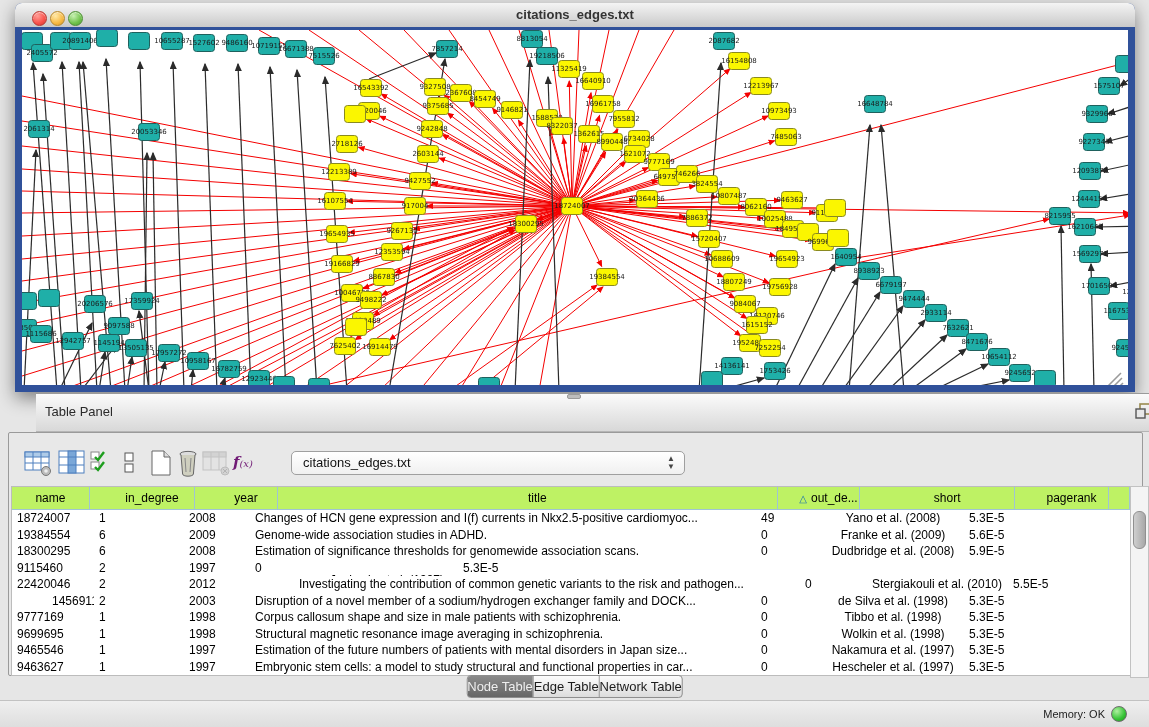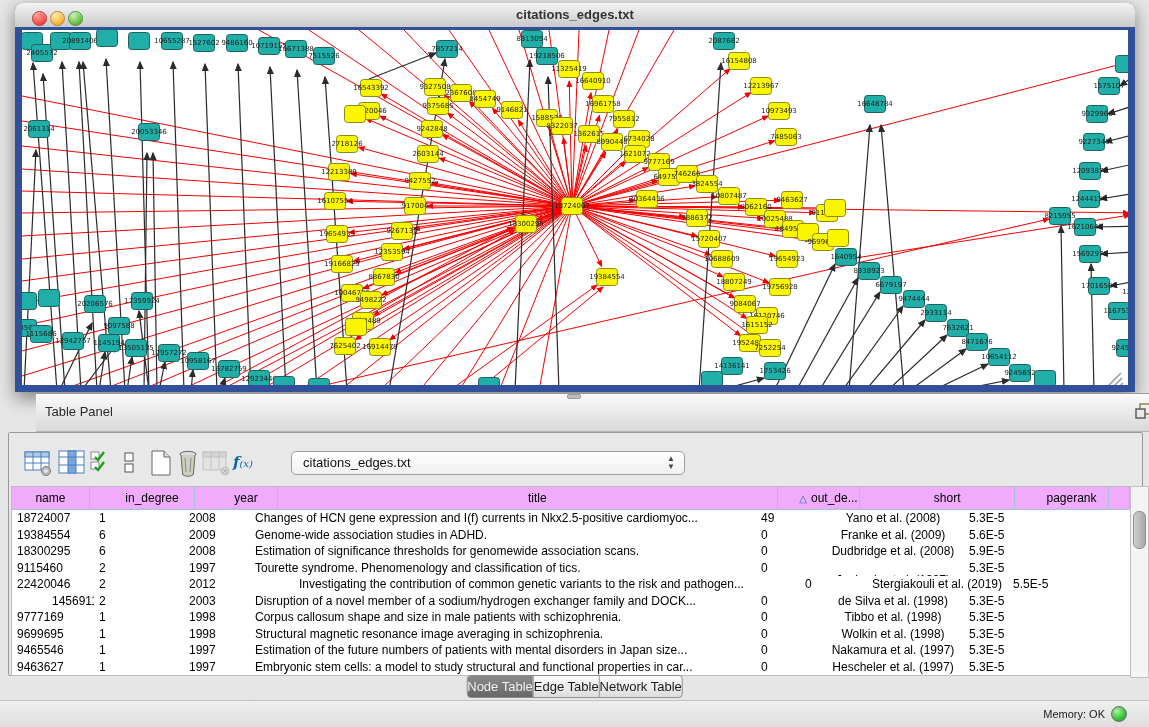--- a/index.html
+++ b/index.html
@@ -32,21 +32,21 @@
   #close-ic{left:1126px;top:7px;font-size:16px;font-weight:bold;color:#111;cursor:pointer;}
   #inner-panel{left:8px;top:432px;width:1133px;height:242px;background:#e8e8e8;
     border:1px solid #9a9a9a;border-radius:2px;}
   .tbico{position:absolute;top:16px;width:30px;height:28px;cursor:pointer;}
   #combo{left:282px;top:18px;width:392px;height:22px;background:linear-gradient(#ffffff,#f0f0f0);
     border:1px solid #9f9f9f;border-radius:5px;cursor:pointer;}
   #combo-text{left:11px;top:3px;font-size:13px;color:#111;}
   #combo-arrows{right:9px;top:3px;font-size:8px;color:#444;line-height:8px;text-align:center;}
   
   #tbl{left:2px;top:53px;width:1118px;height:188px;background:#fff;border:1px solid #bcbcbc;}
-  #tbl-head{display:flex;height:22px;background:#f0abfc;border-bottom:1px solid #9fc4d4;gap:20px;}
+  #tbl-head{display:flex;height:22px;background:#bef264;border-bottom:1px solid #9fc4d4;gap:20px;}
   .hc{box-sizing:border-box;border-right:1px solid #9fc4d4;font-size:12px;color:#000;
     display:flex;align-items:center;justify-content:center;overflow:hidden;white-space:nowrap;}
   .sorttri{color:#1a6fae;font-size:10px;margin-right:4px;}
   #tbl-body{font-size:12px;color:#000;}
   .tr{display:flex;height:16.5px;line-height:16.5px;white-space:nowrap;}
   .td{box-sizing:border-box;padding-left:5px;overflow:hidden;white-space:nowrap;}
   .tdc{text-align:center;padding-left:0;}
   #vscroll{left:1121px;top:53px;width:17px;height:190px;background:#f4f4f4;border:1px solid #c2c2c2;}
   #vthumb{left:2px;top:24px;width:11px;height:36px;border-radius:6px;
     background:linear-gradient(90deg,#cfcfcf,#a8a8a8);border:1px solid #909090;}
@@ -568,21 +568,21 @@
       <line x1="18" y1="9" x2="17" y2="23" stroke="#888"></line>
   </svg>
   <svg class="tbico" style="left:192px;opacity:.45" viewBox="0 0 30 28">
     <rect x="2" y="3" width="23" height="18" fill="#ddd" stroke="#999"></rect>
     <rect x="2" y="3" width="23" height="5" fill="#bbb" stroke="#999"></rect>
     <line x1="10" y1="3" x2="10" y2="21" stroke="#999"></line>
       <line x1="18" y1="3" x2="18" y2="21" stroke="#999"></line>
     <circle cx="24" cy="22" r="4" fill="#bbb" stroke="#888"></circle>
     <path d="M22 20 l4 4 M26 20 l-4 4" stroke="#777"></path>
   </svg>
-  <div class="abs tbico" style="left:224px;font-family:'DejaVu Serif',serif;font-style:italic;font-size:15px;color:#0369a1;top:20px"><b>f</b><span style="font-size:10px">(x)</span></div>
+  <div class="abs tbico" style="left:224px;font-family:'DejaVu Serif',serif;font-style:italic;font-size:15px;color:#701a75;top:20px"><b>f</b><span style="font-size:10px">(x)</span></div>
 
   <div class="abs" id="combo">
     <div class="abs" id="combo-text">citations_edges.txt</div>
     <div class="abs" id="combo-arrows">▲<br>▼</div>
   </div>
 
   <div class="abs" id="tbl">
     <div id="tbl-head">
         <div class="hc" style="width: 82px;">name</div>
         <div class="hc" style="width: 90px;">in_degree</div>
@@ -618,32 +618,31 @@
           <div class="td" style="width: 66px;">2008</div>
           <div class="td" style="width: 506px;">Estimation of significance thresholds for genomewide association scans.</div>
           <div class="td" style="width: 66px;">0</div>
           <div class="td tdc" style="width: 142px;">Dudbridge et al. (2008)</div>
           <div class="td" style="width: 78px;">5.9E-5</div>
         </div>
         <div class="tr">
           <div class="td" style="width: 82px;">9115460</div>
           <div class="td" style="width: 90px;">2</div>
           <div class="td" style="width: 66px;">1997</div>
-          <div class="td" style="width: 506px;">Tourette syndrome. Phenomenology and classification of tics.</div>
           <div class="td" style="width: 66px;">0</div>
           <div class="td tdc" style="width: 142px; margin-top: 12px;">Jankovic et al. (1997)</div>
           <div class="td" style="width: 78px;">5.3E-5</div>
         </div>
         <div class="tr">
           <div class="td" style="width: 82px;">22420046</div>
           <div class="td" style="width: 90px;">2</div>
           <div class="td" style="width: 66px;">2012</div>
           <div class="td" style="width: 506px; margin-left: 44px;">Investigating the contribution of common genetic variants to the risk and pathogen...</div>
           <div class="td" style="width: 66px;">0</div>
-          <div class="td tdc" style="width: 142px;">Stergiakouli et al. (2019)</div>
+          <div class="td tdc" style="width: 142px;">Stergiakouli et al. (2010)</div>
           <div class="td" style="width: 78px;">5.5E-5</div>
         </div>
         <div class="tr">
           <div class="td" style="width: 82px; padding-left: 40px;">14569117</div>
           <div class="td" style="width: 90px;">2</div>
           <div class="td" style="width: 66px;">2003</div>
           <div class="td" style="width: 506px;">Disruption of a novel member of a sodium/hydrogen exchanger family and DOCK...</div>
           <div class="td" style="width: 66px;">0</div>
           <div class="td tdc" style="width: 142px;">de Silva et al. (1998)</div>
           <div class="td" style="width: 78px;">5.3E-5</div>

